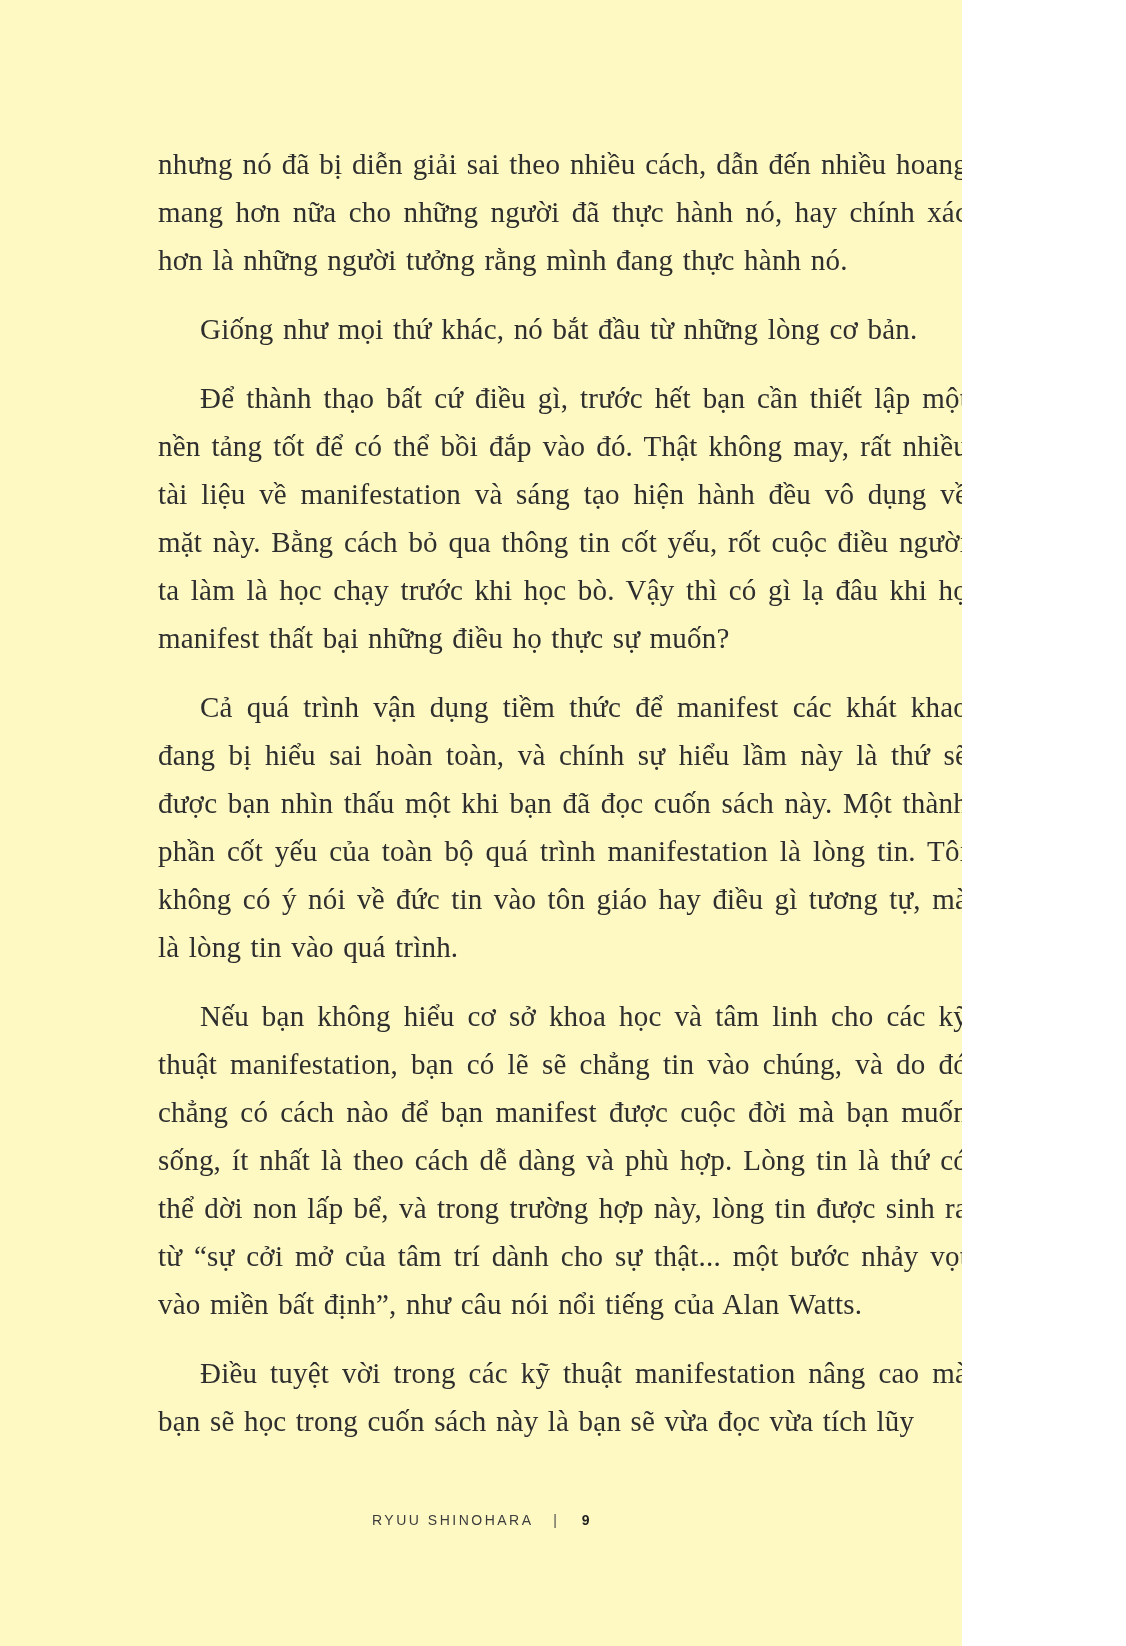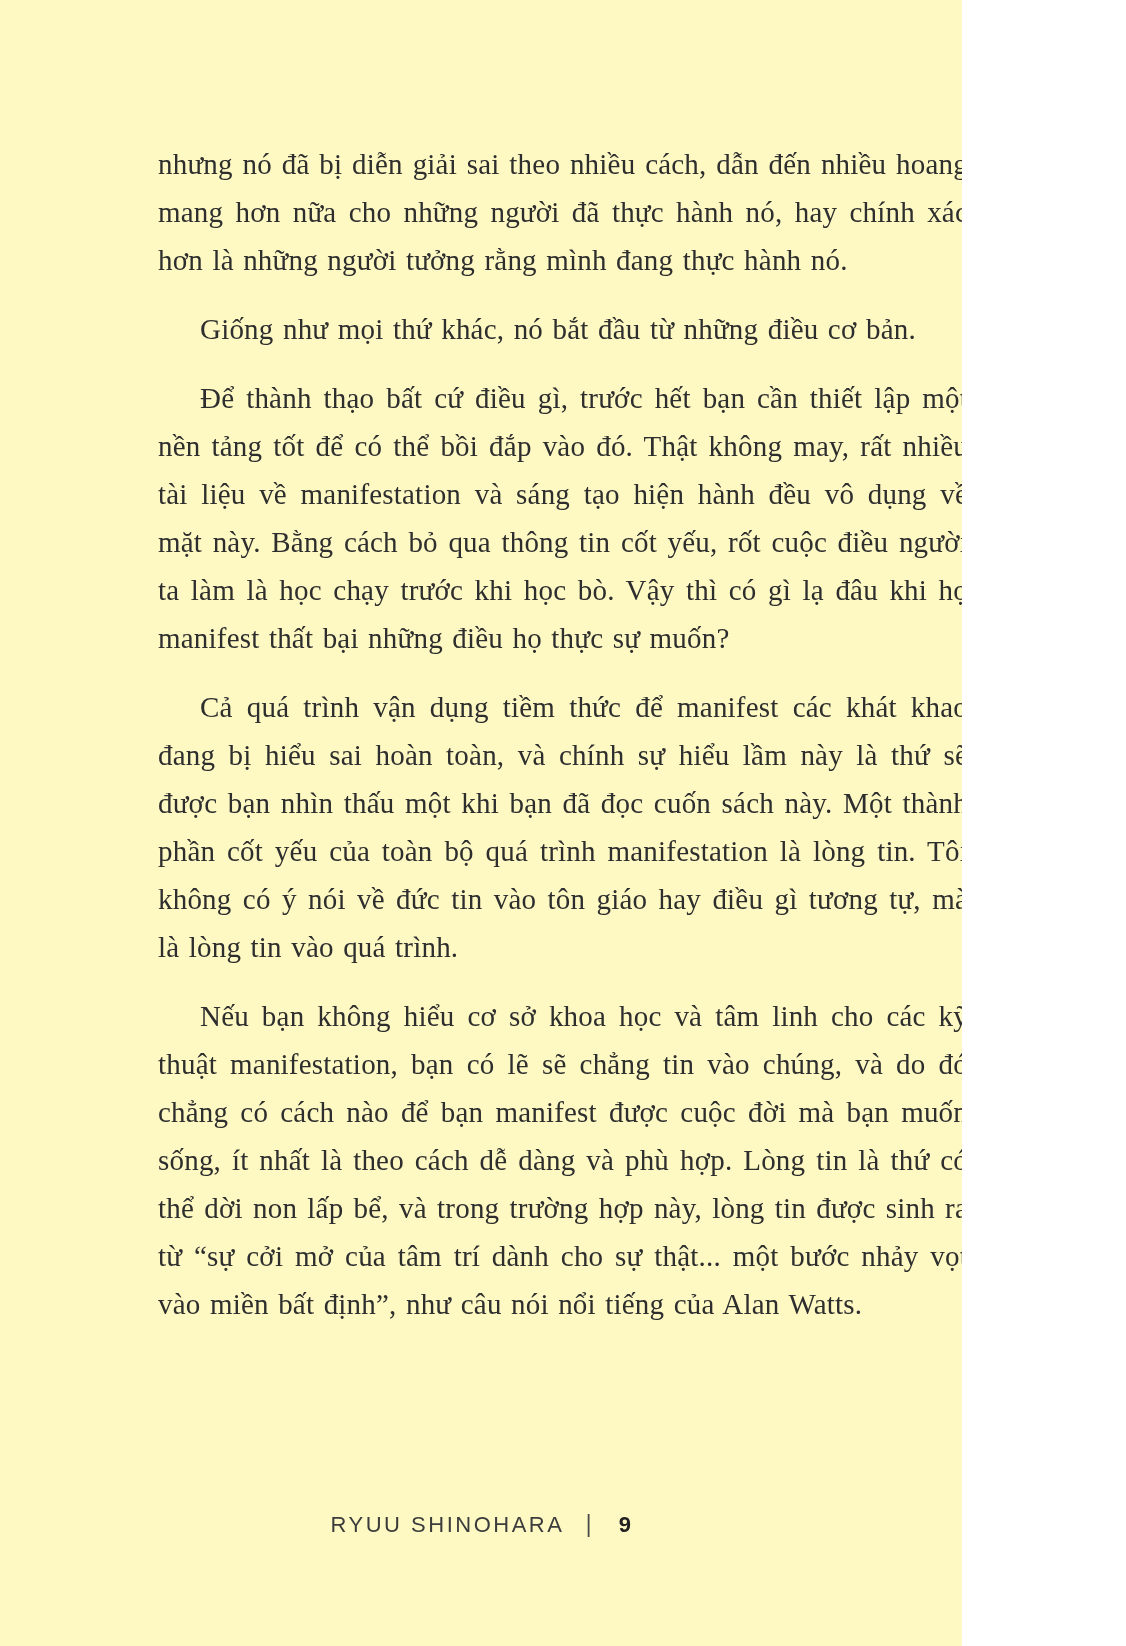--- a/index.html
+++ b/index.html
@@ -37,21 +37,21 @@
   .bold {
     font-weight: normal;
   }
   .footer {
     position: absolute;
     left: 0;
     top: 1512px;
     width: 100%;
     text-align: center;
     font-family: "Liberation Sans", "DejaVu Sans", sans-serif;
-    font-size: 22px;
+    font-size: 14px;
     color: #3c3c3c;
     letter-spacing: 2.5px;
   }
   .footer .sep {
     display: inline-block;
     margin: 0 16px 0 14px;
     font-weight: 300;
     color: #4a4a4a;
     transform: scaleY(1.05);
   }
@@ -61,24 +61,25 @@
     color: #222222;
   }
 </style>
 </head>
 <body>
 
 <div class="page">
 
   <div class="text-block" id="text-block">
       <p class="para"><span>nhưng nó đã bị diễn giải sai theo nhiều cách, dẫn đến nhiều hoang mang hơn nữa cho những người đã thực hành nó, hay chính xác hơn là những người tưởng rằng mình đang thực hành nó.</span></p>
-      <p class="para indent"><span>Giống như mọi thứ khác, nó bắt đầu từ những điều cơ bản.</span></p>
+      <p class="para indent"><span>Giống như mọi thứ khác, nó bắt đầu từ những lòng cơ bản.</span></p>
       <p class="para indent"><span>Để thành thạo bất cứ điều gì, trước hết bạn cần thiết lập một nền tảng tốt để có thể bồi đắp vào đó. Thật không may, rất nhiều tài liệu về manifestation và sáng tạo hiện hành đều vô dụng về mặt này. Bằng cách bỏ qua thông tin cốt yếu, rốt cuộc điều người ta làm là học chạy trước khi học bò. Vậy thì có gì lạ đâu khi họ manifest thất bại những điều họ thực sự muốn?</span></p>
       <p class="para indent"><span>Cả quá trình vận dụng tiềm thức để manifest các khát khao đang bị hiểu sai hoàn toàn, và chính sự hiểu lầm này là thứ sẽ được bạn nhìn thấu một khi bạn đã đọc cuốn sách này. Một thành phần cốt yếu của toàn bộ quá trình manifestation là </span><span class="bold">lòng tin</span><span>. Tôi không có ý nói về đức tin vào tôn giáo hay điều gì tương tự, mà là lòng tin vào quá trình.</span></p>
       <p class="para indent"><span>Nếu bạn không hiểu cơ sở khoa học và tâm linh cho các kỹ thuật manifestation, bạn có lẽ sẽ chẳng tin vào chúng, và do đó chẳng có cách nào để bạn manifest được cuộc đời mà bạn muốn sống, ít nhất là theo cách dễ dàng và phù hợp. Lòng tin là thứ có thể dời non lấp bể, và trong trường hợp này, lòng tin được sinh ra từ “sự cởi mở của tâm trí dành cho sự thật... một bước nhảy vọt vào miền bất định”, như câu nói nổi tiếng của Alan Watts.</span></p>
+      <p class="para indent"><span>Điều tuyệt vời trong các kỹ thuật manifestation nâng cao mà bạn sẽ học trong cuốn sách này là bạn sẽ vừa đọc vừa tích lũy</span></p>
     </div>
 
   <div class="footer">
     <span>RYUU SHINOHARA</span>
     <span class="sep">|</span>
     <span class="pagenum">9</span>
   </div>
 
 </div>
 

